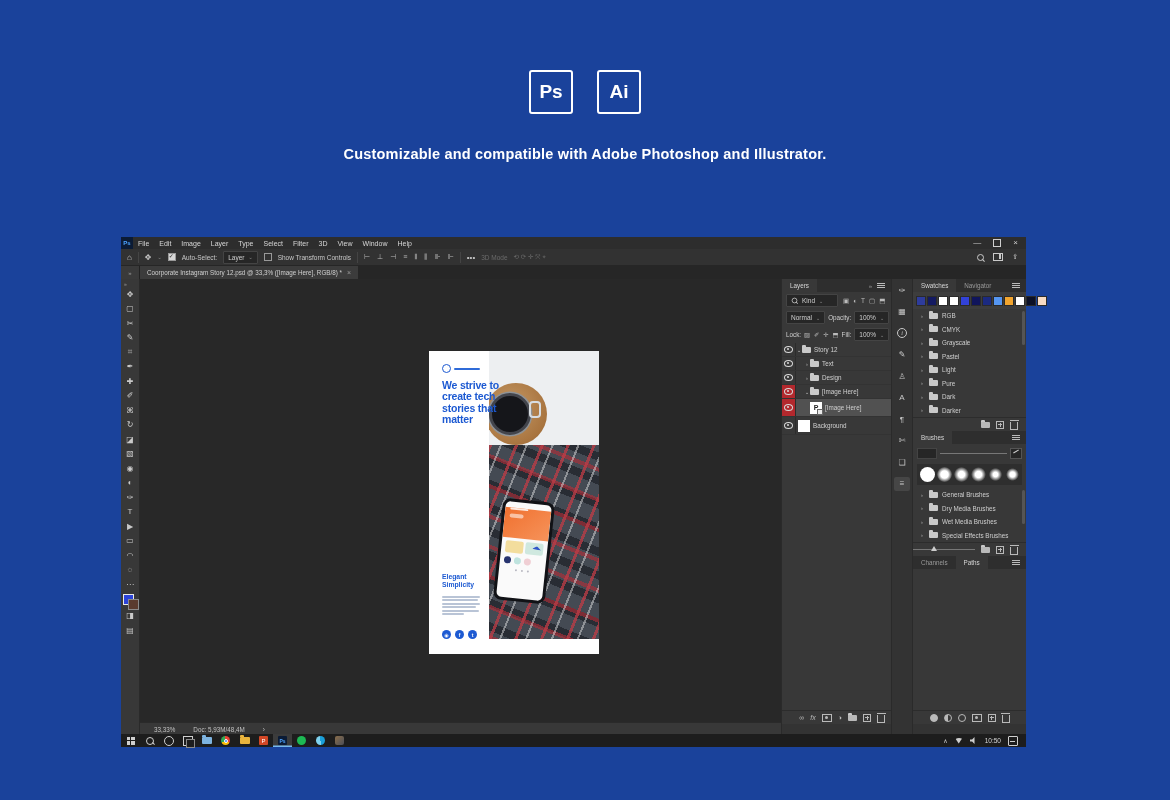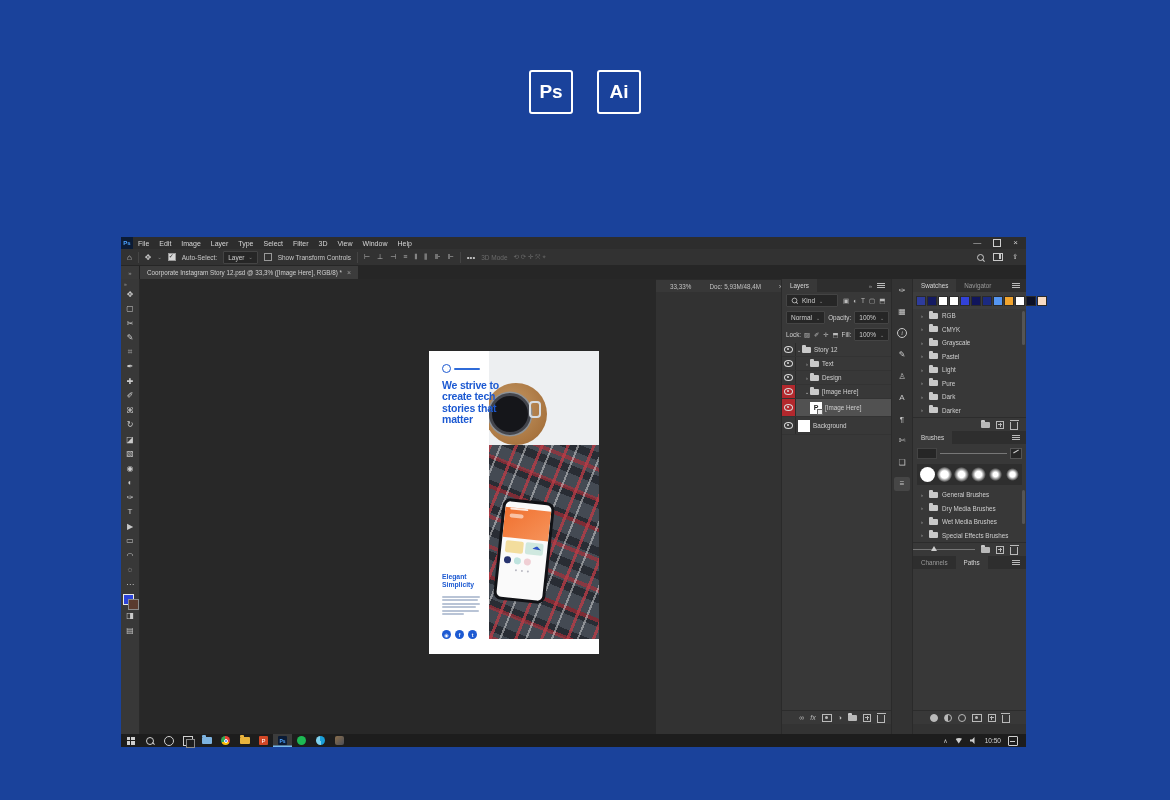--- a/index.html
+++ b/index.html
@@ -56,21 +56,21 @@
   
   .toolbar{width:18px;background:#383838;border-right:1px solid #2a2a2a;display:flex;flex-direction:column;
            align-items:center;padding-top:2px;}
   .tb-collapse{color:#9a9a9a;font-size:5px;align-self:flex-start;padding-left:3px;}
   .tool{width:14px;height:14.5px;display:flex;align-items:center;justify-content:center;
         color:#c9c9c9;font-size:8px;}
   .tb-colors{position:relative;width:14px;height:15px;margin-top:2px;}
   .fg{position:absolute;left:0;top:0;width:9px;height:9px;background:#2b43d8;border:1px solid #e8e8e8;}
   .bg{position:absolute;left:5px;top:5px;width:9px;height:9px;background:#5a3b2e;border:1px solid #8a8a8a;}
   
-  .canvas-col{flex:1;display:flex;flex-direction:row;}
+  .canvas-col{flex:1;display:flex;flex-direction:column;}
   .canvas{position:relative;flex:1;background:#282828;overflow:hidden;}
   
   .statusbar{height:12px;background:#383838;border-top:1px solid #2a2a2a;display:flex;align-items:center;
              gap:18px;padding-left:14px;font-size:6.3px;color:#c2c2c2;}
   
   .poster{position:absolute;left:289px;top:72px;width:170px;height:303px;background:#fff;}
   .poster-logo{position:absolute;left:13px;top:13px;display:flex;align-items:center;gap:3px;z-index:3;}
   .logo-dot{width:7px;height:7px;border-radius:50%;border:1.5px solid #1d5ad2;}
   .logo-line{width:26px;height:2px;background:#2f6bd8;border-radius:1px;}
   .poster-heading{position:absolute;left:13px;top:29px;width:64px;z-index:3;color:#1d5ad2;
@@ -232,20 +232,21 @@
 
 <div class="hero">
   <div class="hero-badges">
     <div class="badge">
       <span>Ps</span>
     </div>
     <div class="badge">
       <span>Ai</span>
     </div>
   </div>
+  <div class="hero-line hero-l1">Customizable and compatible with Adobe Photoshop and Illustrator.</div>
 </div>
 
 <div class="ps">
 
   <div class="menubar">
     <div class="ps-logo">Ps</div>
     <div style="display:flex;">
 
     <span class="menu-item">File</span>
         <span class="menu-item">Edit</span>

